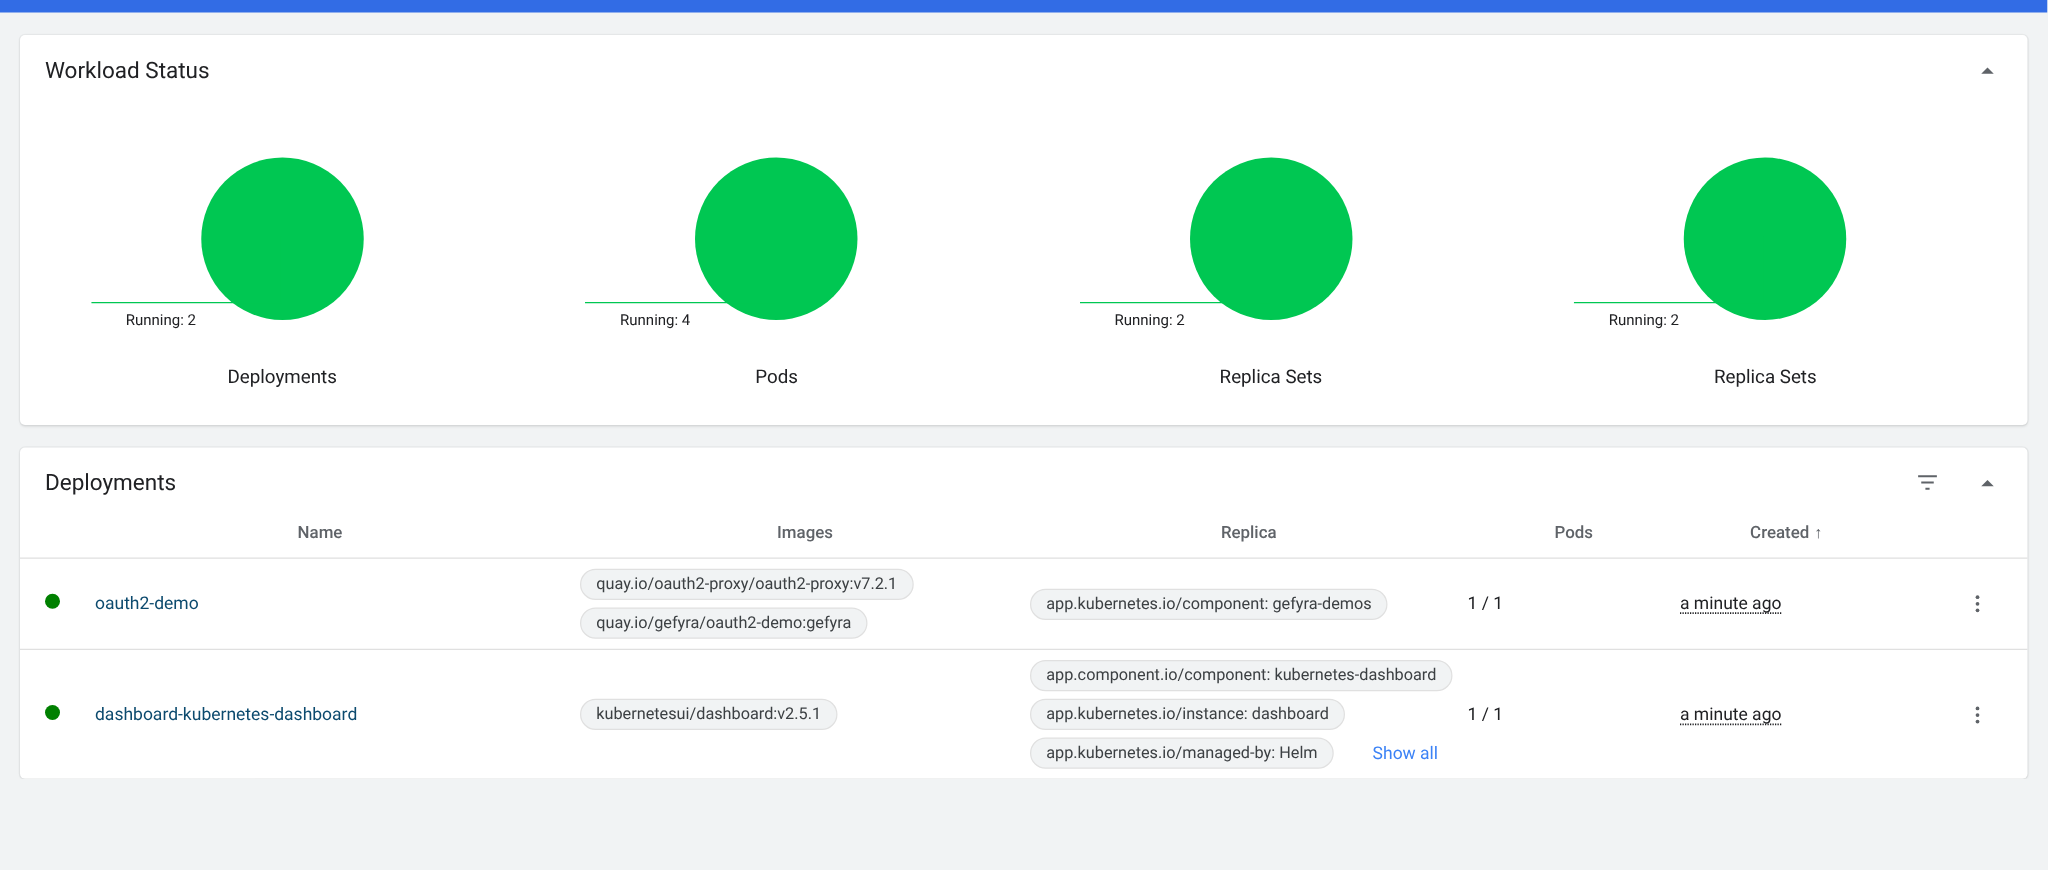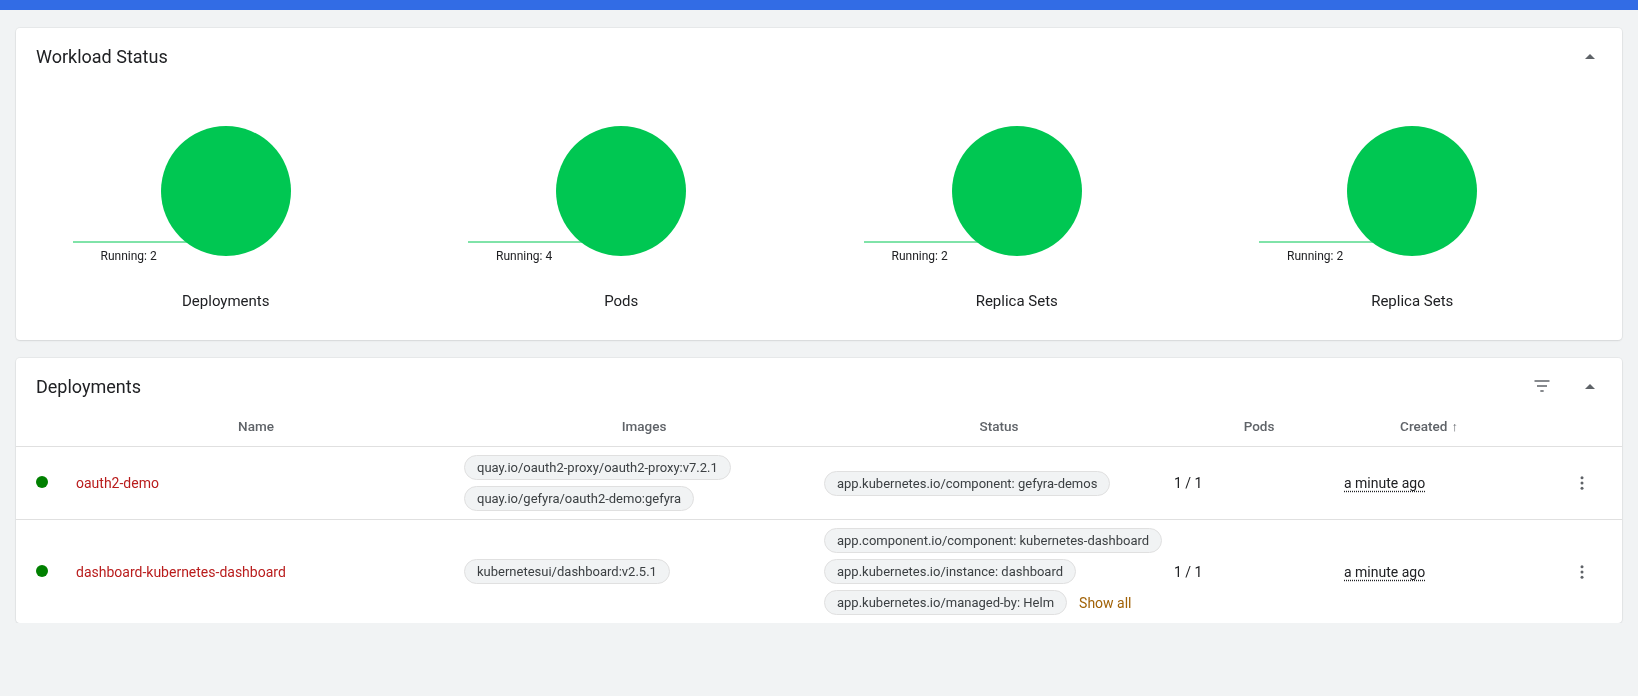--- a/index.html
+++ b/index.html
@@ -21,26 +21,26 @@
     .col-status { width: 40px; flex-shrink: 0; }
     .col-name { width: 360px; flex-shrink: 0; }
     .col-images { width: 360px; flex-shrink: 0; margin-left: 28px; }
     .col-labels { width: 350px; flex-shrink: 0; }
     .col-pods { width: 170px; flex-shrink: 0; }
     .col-created { width: 170px; flex-shrink: 0; }
     .col-menu { flex: 1; display: flex; justify-content: flex-end; padding-right: 8px; }
     .table-row { display: flex; align-items: center; padding: 8px 20px; border-bottom: 1px solid #e0e0e0; font-size: 14px; color: #202124; }
     .table-row:last-child { border-bottom: none; }
     .status-dot { width: 12px; height: 12px; border-radius: 50%; background: #008000; display: inline-block; }
-    .link { color: #b91c1c; cursor: pointer; font-size: 14px; }
+    .link { color: #0c4a6e; cursor: pointer; font-size: 14px; }
     .chips { display: flex; flex-direction: column; gap: 6px; align-items: flex-start; justify-content: space-between; }
-    .chips-inline { display: flex; flex-wrap: wrap; gap: 0; align-items: center; }
+    .chips-inline { display: flex; flex-wrap: wrap; gap: 19px; align-items: center; }
     .chip { background: #f1f3f4; border: 1px solid #e0e0e0; border-radius: 14px; padding: 4px 12px; font-size: 13px; color: #3c4043; white-space: nowrap; }
     .created { text-decoration: underline dotted; text-underline-offset: 3px; cursor: default; margin-top: 48px; }
-    .show-all { color: #a16207; font-size: 14px; cursor: pointer; margin-left: 12px; }
+    .show-all { color: #3b82f6; font-size: 14px; cursor: pointer; margin-left: 12px; }
     .sort-arrow { margin-left: 4px; font-size: 13px; }
   </style>
 </head>
 <body>
 
 <div class="top-bar"></div>
 
 <div class="card">
   <div class="card-header">
     <div class="card-title">Workload Status</div>
@@ -110,21 +110,21 @@
             <path d="M1 7 L6 2 L11 7 Z" fill="#5f6368"></path>
           </svg>
       </span>
     </div>
   </div>
 
   <div class="table-header-row">
     <div class="col-status"></div>
     <div class="col-name">Name</div>
     <div class="col-images">Images</div>
-    <div class="col-labels">Status</div>
+    <div class="col-labels">Replica</div>
     <div class="col-pods">Pods</div>
     <div class="col-created">
       <span>Created</span><span class="sort-arrow">↑</span>
     </div>
     <div class="col-menu"></div>
   </div>
 
   <div id="deployments-body">
       <div class="table-row">
         <div class="col-status"><span class="status-dot"></span></div>

